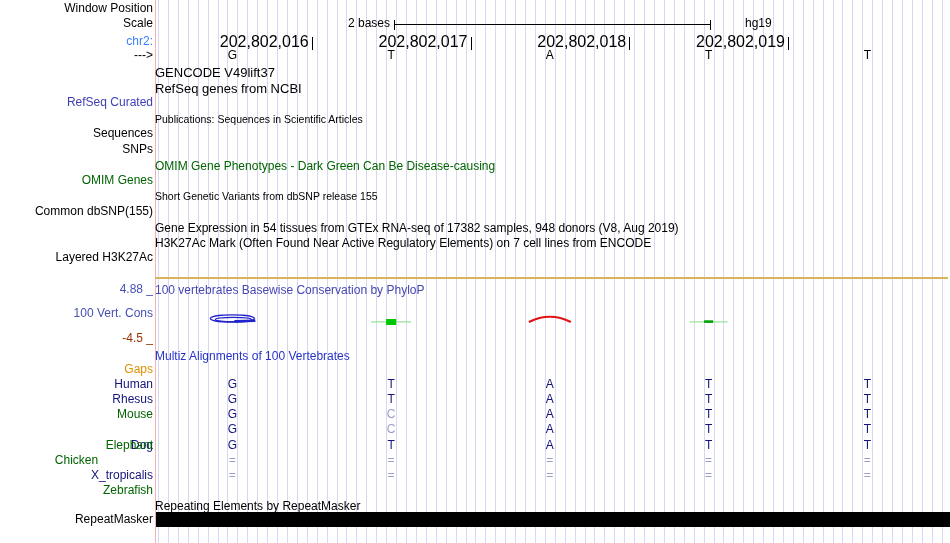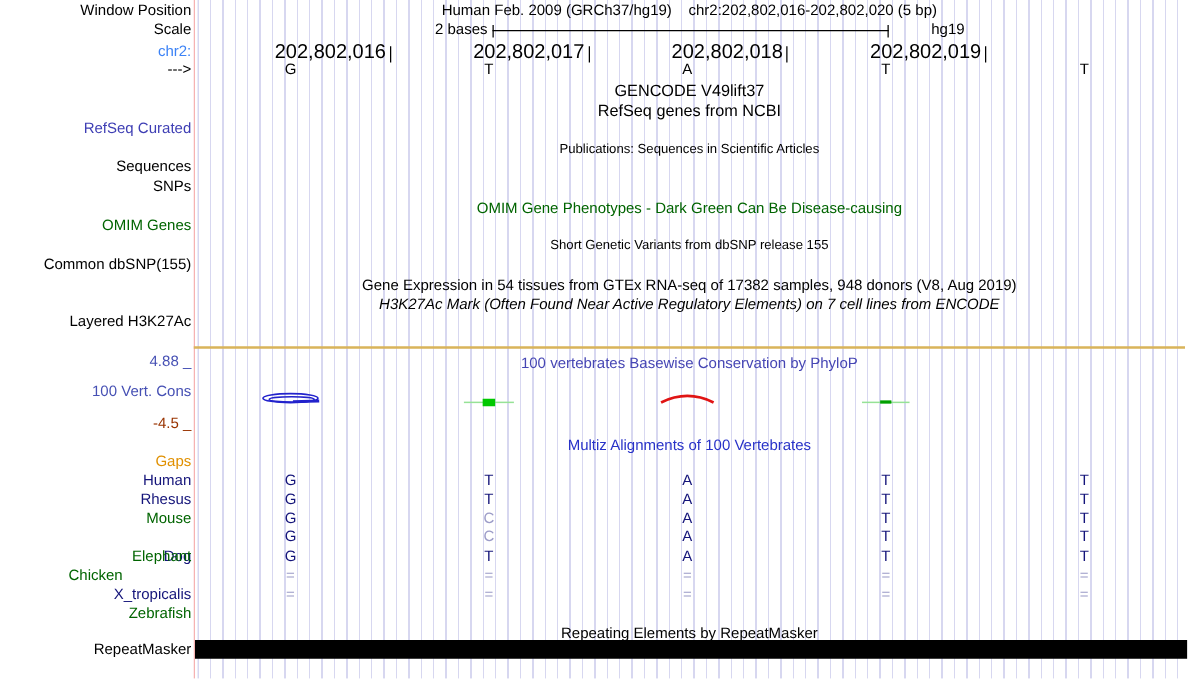--- a/index.html
+++ b/index.html
@@ -1,21 +1,21 @@
 <!DOCTYPE html>
 <html><head>
 <meta charset="utf-8">
 <style>
   html,body{margin:0;padding:0;background:#ffffff;}
   #browser{
     position:relative;width:950px;height:543px;background:#ffffff;overflow:hidden;
     font-family:"Liberation Sans",sans-serif;color:#000;
   }
   .lbl-left{position:absolute;left:0;width:153px;text-align:right;font-size:12px;white-space:nowrap;line-height:13px;}
-  .ctitle{position:absolute;left:155px;width:793px;text-align:center;white-space:nowrap;line-height:13px;}
+  .ctitle{position:absolute;left:155px;width:793px;text-align:left;white-space:nowrap;line-height:13px;}
   .tickmark{position:absolute;width:1px;background:#000;}
   .coordlbl{position:absolute;text-align:right;font-size:16px;line-height:13px;white-space:nowrap;}
   .baseletter{position:absolute;transform:translateX(-50%);font-size:12px;line-height:13px;white-space:nowrap;}
   #gridlines{
     position:absolute;top:0;left:158px;width:790px;height:543px;
     background:repeating-linear-gradient(to right,#d7d7f0 0px,#d7d7f0 1px,transparent 1px,transparent 9.92px);
   }
   #left-border{position:absolute;top:0;left:155px;width:1px;height:543px;background:#f6b2b2;}
   #scale-ruler-line{position:absolute;left:394px;top:24px;width:317px;height:1px;background:#000;}
   .ruler-end{position:absolute;top:20px;width:1px;height:10px;background:#000;}
@@ -27,24 +27,20 @@
   #scale-value{position:absolute;right:560px;top:17px;font-size:12px;line-height:13px;}
   #scale-assembly{position:absolute;left:717px;top:17px;font-size:12px;line-height:13px;padding-left:28px;}
 </style>
 </head>
 <body>
 
 <div id="browser">
   <div id="gridlines"></div>
   <div id="left-border"></div>
 
-  <div id="header-line1">
-    <span>Human Feb. 2009 (GRCh37/hg19)</span>
-    <span>chr2:202,802,016-202,802,020 (5 bp)</span>
-  </div>
 
   <div id="scale-value">2 bases</div>
   <div id="scale-ruler-line"></div>
   <div class="ruler-end" style="left:394px;"></div>
   <div class="ruler-end" style="left:710px;"></div>
   <div id="scale-assembly">hg19</div>
 
   <div id="h3k27ac-baseline"></div>
   <div id="repeat-bar"></div>
 
@@ -76,21 +72,21 @@
       <div class="lbl-left" style="top: 363px; color: rgb(224, 144, 0);">Gaps</div>
       <div class="lbl-left" style="top: 513px; color: rgb(0, 0, 0);">RepeatMasker</div>
     </div>
   <div id="gen-center-titles">
       <div class="ctitle" style="top: 66px; color: rgb(0, 0, 0); font-size: 13px;">GENCODE V49lift37</div>
       <div class="ctitle" style="top: 82px; color: rgb(0, 0, 0); font-size: 13px;">RefSeq genes from NCBI</div>
       <div class="ctitle" style="top: 113px; color: rgb(0, 0, 0); font-size: 10.5px;">Publications: Sequences in Scientific Articles</div>
       <div class="ctitle" style="top: 160px; color: rgb(0, 100, 0); font-size: 12px;">OMIM Gene Phenotypes - Dark Green Can Be Disease-causing</div>
       <div class="ctitle" style="top: 190px; color: rgb(0, 0, 0); font-size: 10.5px;">Short Genetic Variants from dbSNP release 155</div>
       <div class="ctitle" style="top: 222px; color: rgb(0, 0, 0); font-size: 12px;">Gene Expression in 54 tissues from GTEx RNA-seq of 17382 samples, 948 donors (V8, Aug 2019)</div>
-      <div class="ctitle" style="top: 237px; color: rgb(0, 0, 0); font-size: 12px; font-style: italic;">H3K27Ac Mark (Often Found Near Active Regulatory Elements) on 7 cell lines from ENCODE</div>
+      <div class="ctitle" style="top: 237px; color: rgb(0, 0, 0); font-size: 12px;">H3K27Ac Mark (Often Found Near Active Regulatory Elements) on 7 cell lines from ENCODE</div>
       <div class="ctitle" style="top: 284px; color: rgb(70, 70, 180); font-size: 12px;">100 vertebrates Basewise Conservation by PhyloP</div>
       <div class="ctitle" style="top: 350px; color: rgb(40, 50, 200); font-size: 12px;">Multiz Alignments of 100 Vertebrates</div>
       <div class="ctitle" style="top: 500px; color: rgb(0, 0, 0); font-size: 12px;">Repeating Elements by RepeatMasker</div>
     </div>
   <div id="gen-coords">
       <div class="coordlbl" style="left: 188.75px; width: 120px; top: 35px;">202,802,016</div>
       <div class="tickmark" style="left: 311.75px; top: 37px; height: 13px;"></div>
       <div class="coordlbl" style="left: 347.5px; width: 120px; top: 35px;">202,802,017</div>
       <div class="tickmark" style="left: 470.5px; top: 37px; height: 13px;"></div>
       <div class="coordlbl" style="left: 506.25px; width: 120px; top: 35px;">202,802,018</div>

